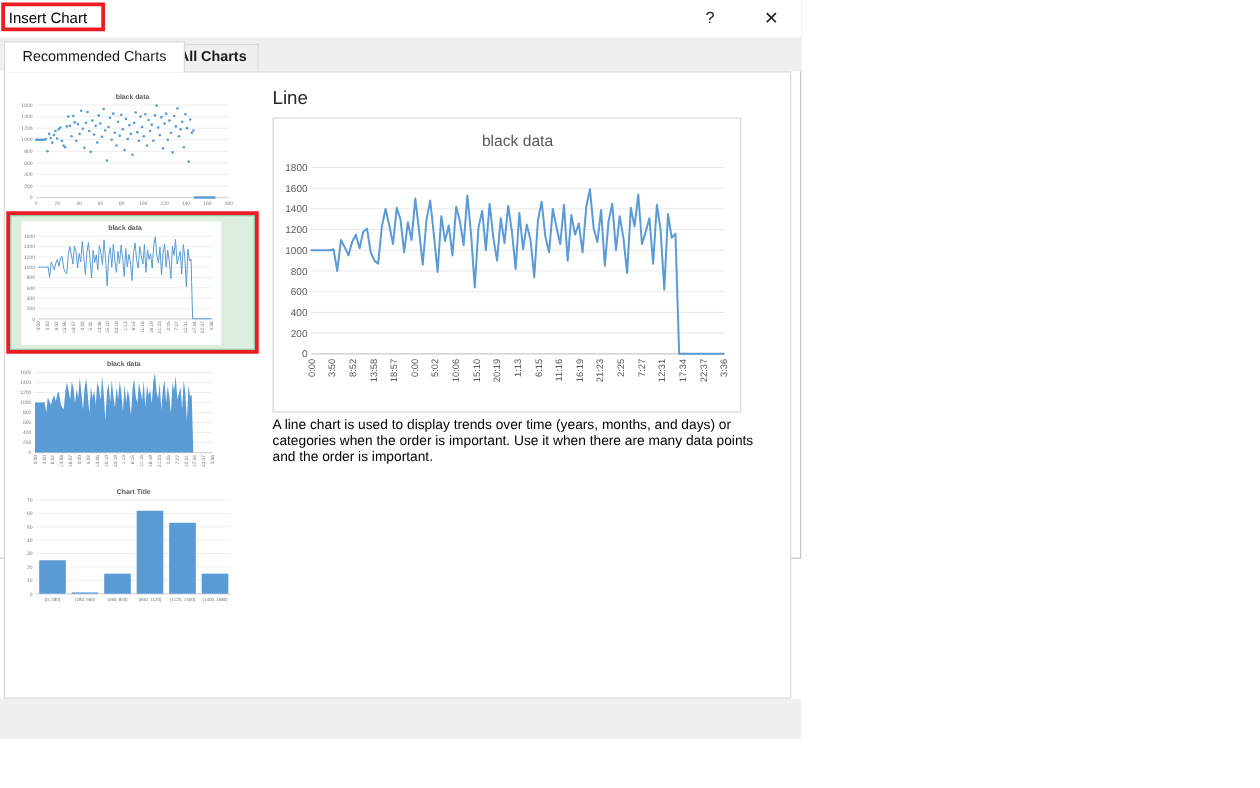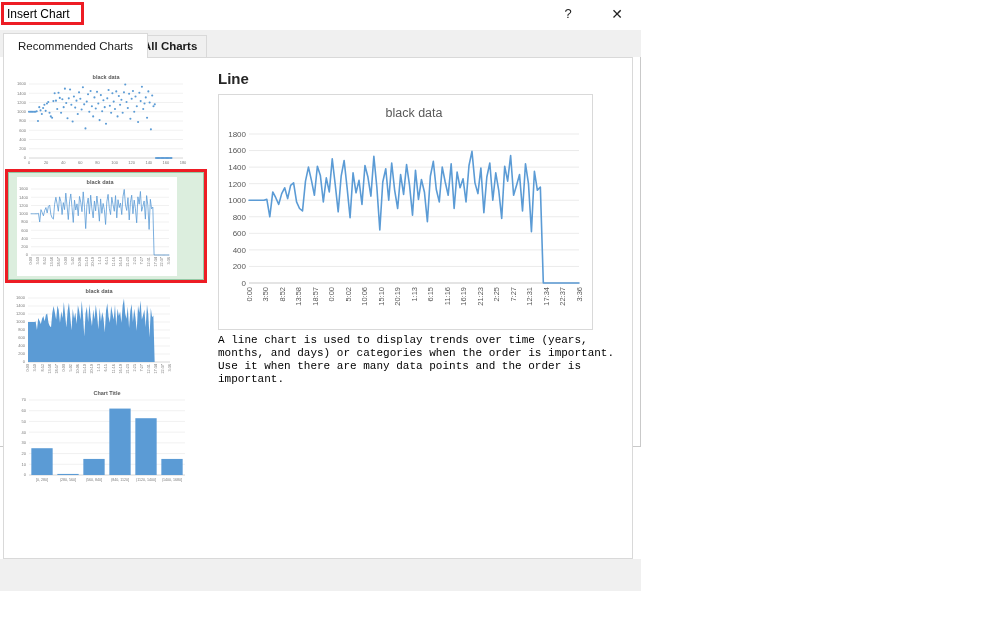--- a/index.html
+++ b/index.html
@@ -19,23 +19,23 @@
   .tabstrip{left:0;top:30px;width:641px;height:27px;background:#f0f0f0;}
   .tab{font-size:11.5px;color:#1a1a1a;white-space:nowrap;}
   .tab-active{left:3px;top:3px;height:25px;line-height:24px;padding:0 14px;background:#fff;
               border:1px solid #d9d9d9;border-bottom:none;z-index:3;}
   .tab-inactive{left:133px;top:5px;height:22px;line-height:21px;padding:0 9px;background:#f0f0f0;
                 border:1px solid #d9d9d9;border-bottom:none;font-weight:bold;}
   .content{left:3px;top:57px;width:630px;height:502px;background:#fff;border:1px solid #d9d9d9;z-index:2;}
   .thumb{background:#fff;}
   .red-box-sel{left:1px;top:111px;width:202px;height:114px;border:3px solid #ed1c24;z-index:4;}
   .sel-bg{left:4px;top:114px;width:196px;height:108px;background:#dceede;border:1px solid #94c9a5;}
-  .preview-heading{left:214px;top:12px;font-size:15px;color:#262626;font-weight:bold;}
+  .preview-heading{left:214px;top:12px;font-size:15px;color:#262626;}
   .preview-box{left:214px;top:36px;width:375px;height:236px;border:1px solid #d9d9d9;background:#fff;}
-  .desc{left:214px;top:276px;width:400px;font-size:11px;line-height:13px;color:#000;font-family:Liberation Mono, monospace;}
+  .desc{left:214px;top:276px;width:400px;font-size:11px;line-height:13px;color:#000;}
   .footer{left:0;top:559px;width:641px;height:32px;background:#f0f0f0;}
   svg{font-family:"Liberation Sans", sans-serif;display:block;}
 </style>
 </head>
 <body>
 
 <div class="abs dlg">
 
   <div class="abs titlebar">
     <div class="abs red-box-title"></div>

